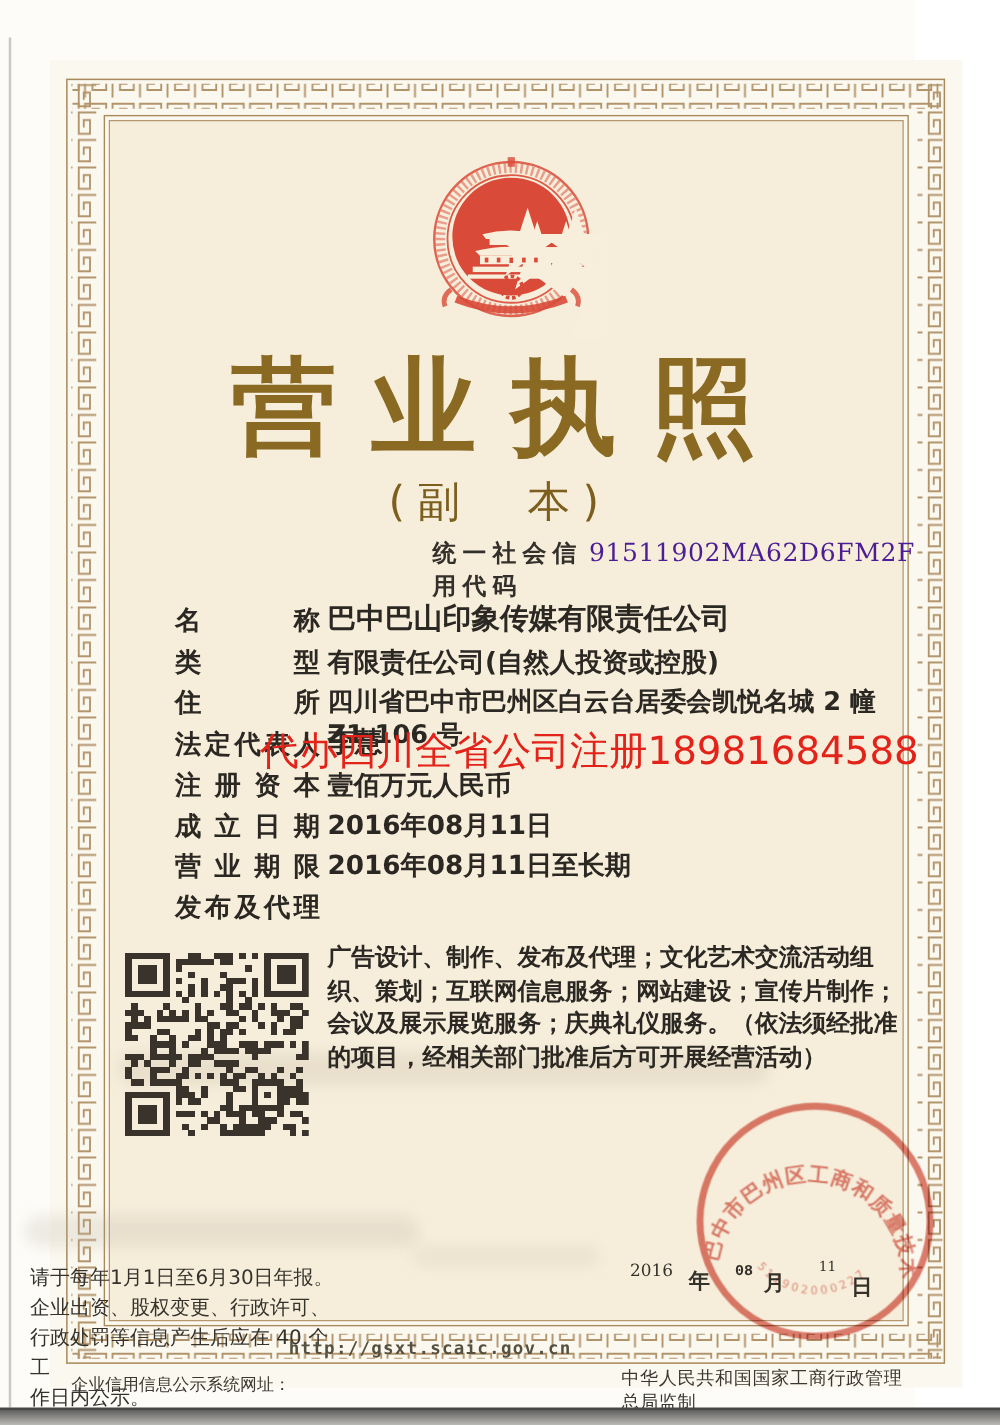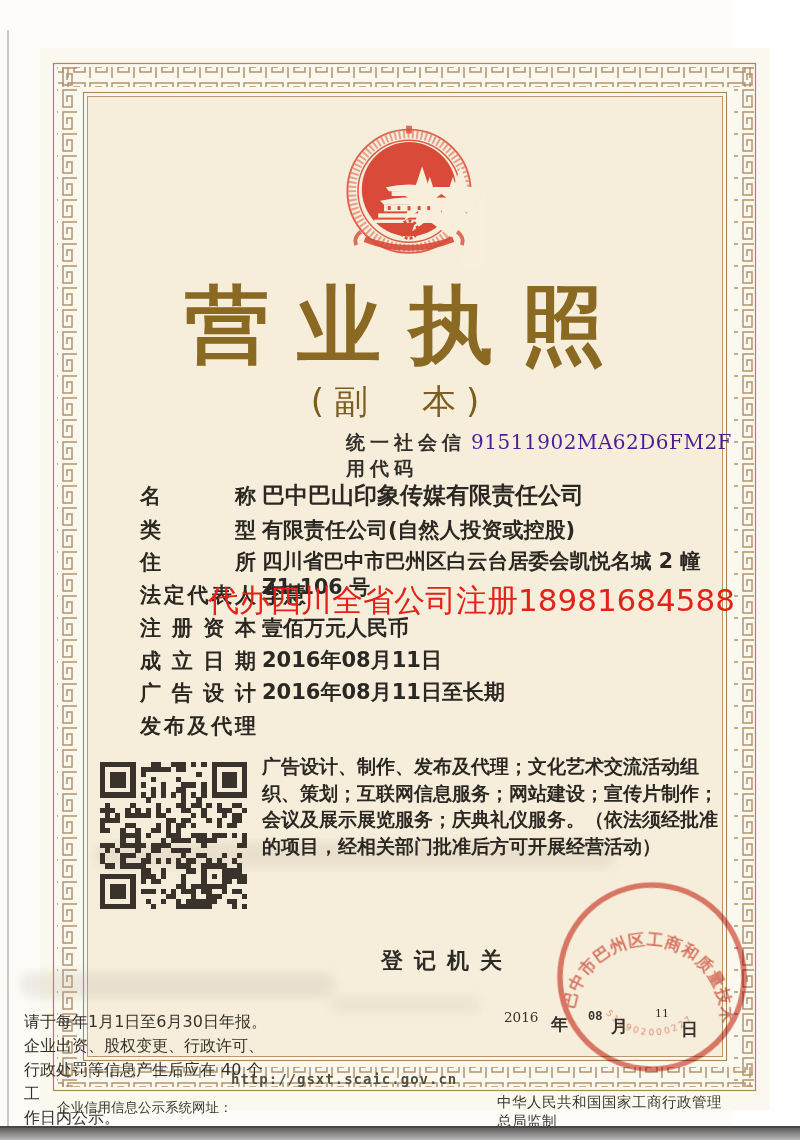--- a/index.html
+++ b/index.html
@@ -156,21 +156,21 @@
   </div>
   <div class="fr4">
     <div class="f-label">注册资本</div>
     <div class="f-value">壹佰万元人民币</div>
   </div>
   <div class="fr5">
     <div class="f-label">成立日期</div>
     <div class="f-value">2016年08月11日</div>
   </div>
   <div class="fr6">
-    <div class="f-label">广告设计</div>
+    <div class="f-label">营业期限</div>
     <div class="f-value">2016年08月11日至长期</div>
   </div>
   <div class="fr7">
     <div class="f-label">发布及代理</div>
     <div class="f-value">广告设计、制作、发布及代理；文化艺术交流活动组织、策划；互联网信息服务；网站建设；宣传片制作；会议及展示展览服务；庆典礼仪服务。（依法须经批准的项目，经相关部门批准后方可开展经营活动）</div>
   </div>
 
   <div class="abs watermark">代办四川全省公司注册18981684588</div>
 
   <svg id="qr" width="147" height="147" shape-rendering="crispEdges">
@@ -550,21 +550,20 @@
       <rect x="81.10" y="141.93" width="5.22" height="5.22" fill="#3a332b"></rect>
       <rect x="86.17" y="141.93" width="5.22" height="5.22" fill="#3a332b"></rect>
       <rect x="91.24" y="141.93" width="5.22" height="5.22" fill="#3a332b"></rect>
       <rect x="96.31" y="141.93" width="5.22" height="5.22" fill="#3a332b"></rect>
       <rect x="101.38" y="141.93" width="5.22" height="5.22" fill="#3a332b"></rect>
       <rect x="106.45" y="141.93" width="5.22" height="5.22" fill="#3a332b"></rect>
       <rect x="131.79" y="141.93" width="5.22" height="5.22" fill="#3a332b"></rect>
       <rect x="141.93" y="141.93" width="5.22" height="5.22" fill="#3a332b"></rect>
     </svg>
 
-  <div class="abs reg-label">登记机关</div>
   <span class="dt dt-year">2016</span>
   <span class="dt dt-yu">年</span>
   <span class="dt dt-month">08</span>
   <span class="dt dt-mu">月</span>
   <span class="dt dt-day">11</span>
   <span class="dt dt-du">日</span>
 
   <svg class="seal" viewBox="0 0 200 200">
     <g transform="rotate(6 100 100)" opacity=".93">
       <circle cx="100" cy="100" r="92" fill="none" stroke="#dc7468" stroke-width="5.5"></circle>

